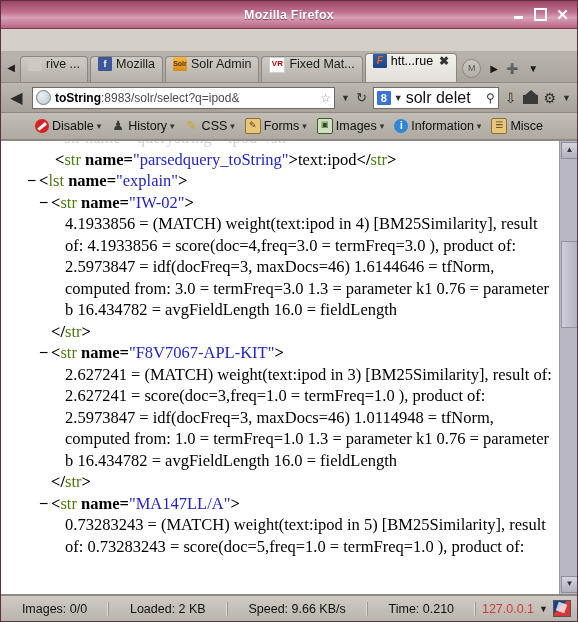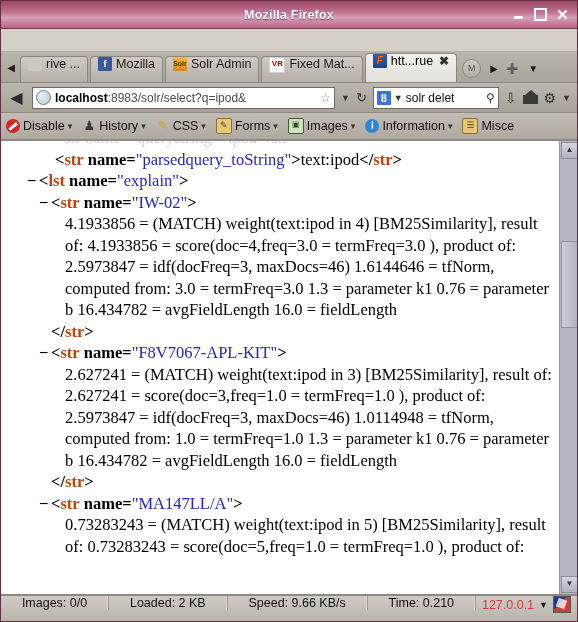--- a/index.html
+++ b/index.html
@@ -100,34 +100,34 @@
   .urltext b{color:#000;font-weight:bold;}
   .star{color:#9a9a9a;font-size:12px;}
   .caret{font-size:9px;color:#333;}
   .reload{font-size:13px;color:#333;transform:scaleX(-1);}
   .searchbox{
     flex:0 0 118px;height:20px;background:#fff;border:1px solid #6f6b64;
     display:flex;align-items:center;padding:0 3px;gap:3px;
   }
   .gicon{width:14px;height:14px;background:#3b73d8;color:#fff;font-size:11px;font-weight:bold;
     line-height:14px;text-align:center;border-radius:1px;}
-  .searchtext{font-size:12px;color:#111;flex:1 1 auto;white-space:nowrap;overflow:hidden;}
+  .searchtext{font-size:16px;color:#111;flex:1 1 auto;white-space:nowrap;overflow:hidden;}
   .magnify{font-size:12px;color:#333;}
   .navicon{font-size:14px;color:#2c2c2c;}
   .homeicon{width:15px;height:13px;position:relative;}
   .homeicon::before{content:"";position:absolute;left:0;top:4px;width:15px;height:9px;background:#3a3a3a;}
   .homeicon::after{content:"";position:absolute;left:1px;top:-1px;border-left:7px solid transparent;
     border-right:7px solid transparent;border-bottom:6px solid #3a3a3a;}
   
   .devbar{
     height:26px;flex:0 0 26px;
     background:linear-gradient(to bottom,#c2beb6,#aeaaa2);
     border-bottom:1px solid #8e8a83;
     display:flex;align-items:center;padding:0 5px;gap:10px;
-    font-size:12.5px;color:#111;overflow:hidden;white-space:nowrap;
+    font-size:12.5px;color:#111;overflow:hidden;white-space:nowrap;justify-content:center;
   }
   .devitem{display:flex;align-items:center;gap:3px;}
   .devico{width:14px;height:14px;flex:0 0 14px;border-radius:2px;font-size:10px;
     line-height:14px;text-align:center;color:#fff;}
   .ico-disable{border-radius:50%;background:#d62222;position:relative;}
   .ico-disable::after{content:"";position:absolute;left:2px;top:6px;width:10px;height:2.5px;background:#fff;transform:rotate(-40deg);}
   .ico-cookies{background:transparent;color:#3a3a3a;font-size:13px;line-height:14px;}
   .ico-css{background:transparent;color:#c8a32c;font-size:13px;line-height:14px;}
   .ico-forms{background:#e8c77a;border:1px solid #8a7030;color:#4a3a10;font-size:9px;line-height:12px;}
   .ico-images{background:#cfe0c0;border:1px solid #3c5c2c;color:#2a4a1a;font-size:8px;line-height:12px;}
@@ -150,21 +150,21 @@
     line-height:21.5px;
     color:#000;
     margin-top:-14px;
     white-space:normal;
   }
   .xline{display:block;position:relative;}
   .ind1{padding-left:46px;}
   .ind2{padding-left:30px;}
   .ind3{padding-left:42px;}
   .ind4{padding-left:56px;}
-  .tagname{color:#c2410c;font-weight:bold;}
+  .tagname{color:#4d7c0f;font-weight:normal;}
   .angle{color:#000;font-weight:bold;}
   .attr{color:#000;font-weight:bold;}
   .attrval{color:#2424c8;}
   .plain{color:#000;}
   .twisty{position:absolute;font-weight:bold;color:#000;font-family:"Liberation Serif",serif;}
   .ghostline{
     color:#9aa0b0;opacity:.45;
   }
   
   .vscroll{
@@ -182,21 +182,21 @@
   .vthumb{
     position:absolute;left:1px;width:15px;
     background:linear-gradient(to right,#cfcddb,#b4b2c1);
     border:1px solid #94929f;
   }
   
   .statusbar{
     height:25px;flex:0 0 25px;
     background:linear-gradient(to bottom,#cfcbc4,#b9b5ad);
     border-top:1px solid #8e8a83;
-    display:flex;align-items:flex-start;
+    display:flex;align-items:center;
     font-size:12.5px;color:#111;
   }
   .stcell{
     display:flex;align-items:center;justify-content:center;
     padding:0 10px;
     border-right:1px solid #9b978f;
     box-shadow:inset -1px 0 0 #e0dcd4;
     white-space:nowrap;
   }
   .stcell.grow{flex:1 1 auto;}
@@ -265,21 +265,21 @@
       <span class="gl">➕</span>
       <span class="gl">▼</span>
     </div>
   </div>
 
   <div class="navbar">
     <span class="backbtn">◀</span>
 
     <div class="urlbox">
       <span class="globe"></span>
-      <span class="urltext"><b>localhost</b><span>:8983/solr/select?q=ipod&amp;</span></span>
+      <span class="urltext"><b>toString</b><span>:8983/solr/select?q=ipod&amp;</span></span>
       <span class="star">☆</span>
     </div>
     <span class="caret">▼</span>
     <span class="reload">↺</span>
 
     <div class="searchbox">
       <span class="gicon">8</span>
       <span class="caret">▼</span>
       <span class="searchtext">solr delet</span>
       <span class="magnify">⚲</span>

